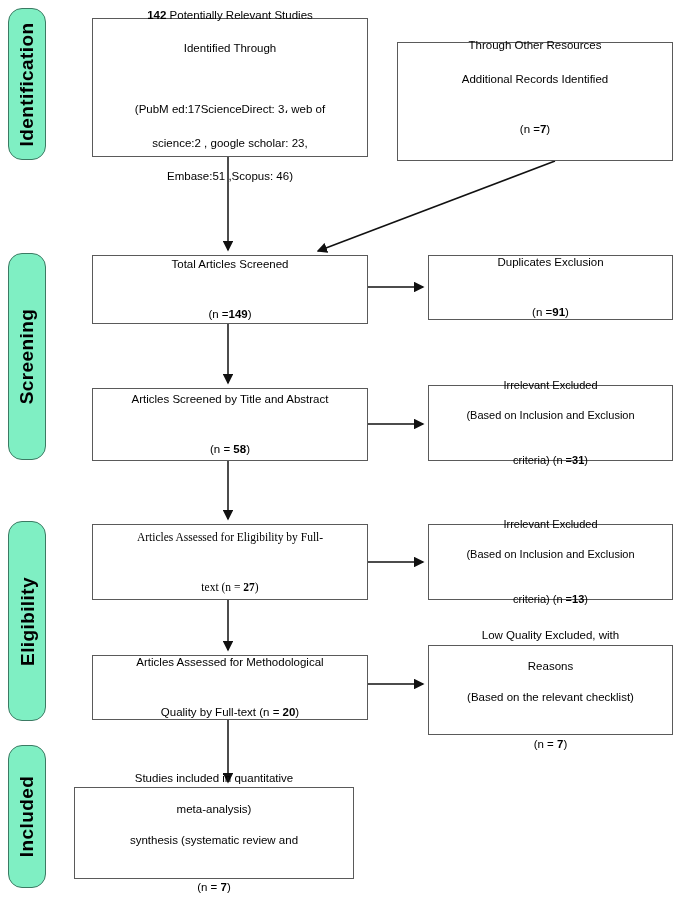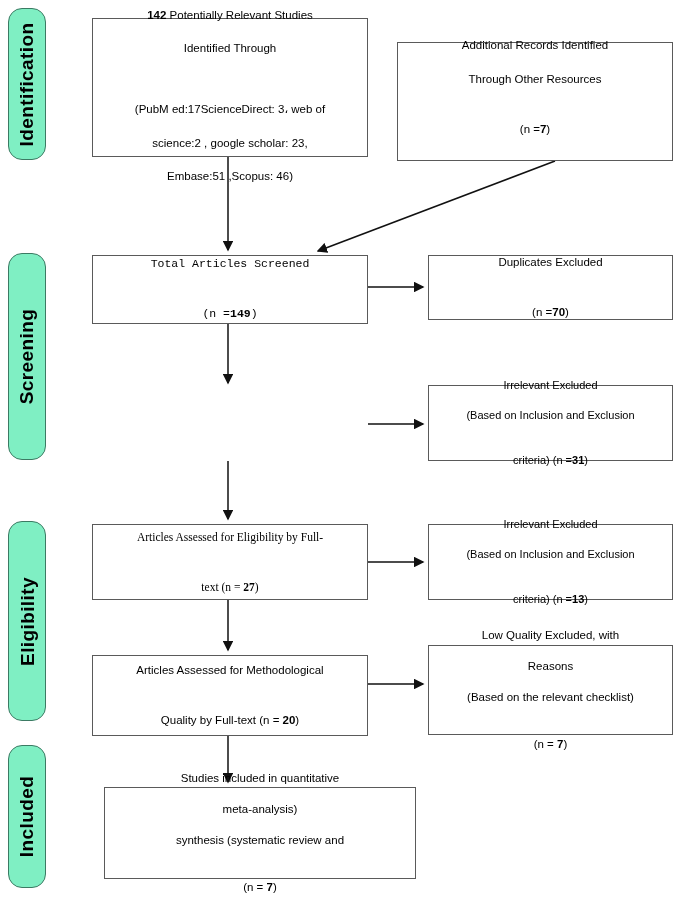--- a/index.html
+++ b/index.html
@@ -131,46 +131,54 @@
       <div>Identified Through</div>
       <div style="height:11px"></div>
       <div>(PubM ed:17ScienceDirect: 3، web of</div>
       <div>science:2 , google scholar: 23,</div>
       <div>Embase:51 ,Scopus: 46)</div>
     </div>
   </div>
 
   <div class="flow-box" style="left:397px; top:42px; width:276px; height:119px;">
     <div class="flow-box-text" style="margin-top:-28px">
+      <div>Through Other Resources</div>
       <div>Additional Records Identified</div>
-      <div>Through Other Resources</div>
       <div>
         <span>(n =</span><b>7</b><span>)</span>
       </div>
     </div>
   </div>
 
-  <div class="flow-box" style="left:92px; top:255px; width:276px; height:69px;font-family:Liberation Mono, monospace;">
+  <div class="flow-box" style="left:92px; top:255px; width:276px; height:69px;">
     <div class="flow-box-text">
       <div>Total Articles Screened</div>
       <div>
         <span>(n =</span><b>149</b><span>)</span>
       </div>
     </div>
   </div>
 
   <div class="flow-box" style="left:428px; top:255px; width:245px; height:65px;">
     <div class="flow-box-text">
-      <div>Duplicates Excluded</div>
-      <div>
-        <span>(n =</span><b>70</b><span>)</span>
-      </div>
-    </div>
-  </div>
-
+      <div>Duplicates Exclusion</div>
+      <div>
+        <span>(n =</span><b>91</b><span>)</span>
+      </div>
+    </div>
+  </div>
+
+  <div class="flow-box" style="left:92px; top:388px; width:276px; height:73px;">
+    <div class="flow-box-text">
+      <div>Articles Screened by Title and Abstract</div>
+      <div>
+        <span>(n = </span><b>58</b><span>)</span>
+      </div>
+    </div>
+  </div>
 
   <div class="flow-box" style="left:428px; top:385px; width:245px; height:76px;">
     <div class="flow-box-text tight" style="font-size:11px">
       <div>Irrelevant Excluded</div>
       <div>(Based on Inclusion and Exclusion</div>
       <div>
         <span>criteria)  (n =</span><b>31</b><span>)</span>
       </div>
     </div>
   </div>
@@ -187,41 +195,41 @@
   <div class="flow-box" style="left:428px; top:524px; width:245px; height:76px;">
     <div class="flow-box-text tight" style="font-size:11px">
       <div>Irrelevant Excluded</div>
       <div>(Based on Inclusion and Exclusion</div>
       <div>
         <span>criteria) (n =</span><b>13</b><span>)</span>
       </div>
     </div>
   </div>
 
-  <div class="flow-box" style="left:92px; top:655px; width:276px; height:81px;">
+  <div class="flow-box" style="left:92px; top:655px; width:276px; height:65px;">
     <div class="flow-box-text">
       <div>Articles Assessed for Methodological</div>
       <div>
         <span>Quality by Full-text (n = </span><b>20</b><span>)</span>
       </div>
     </div>
   </div>
 
   <div class="flow-box" style="left:428px; top:645px; width:245px; height:90px;">
     <div class="flow-box-text tight">
       <div>Low Quality Excluded, with</div>
       <div>Reasons</div>
       <div>(Based on the relevant checklist)</div>
       <div>
         <span>(n = </span><b>7</b><span>)</span>
       </div>
     </div>
   </div>
 
-  <div class="flow-box" style="left:104px; top:787px; width:312px; height:92px;">
+  <div class="flow-box" style="left:74px; top:787px; width:280px; height:92px;">
     <div class="flow-box-text tight">
       <div>Studies included in quantitative</div>
       <div>meta-analysis)</div>
       <div>synthesis (systematic review and</div>
       <div>
         <span>(n = </span><b>7</b><span>)</span>
       </div>
     </div>
   </div>
 

